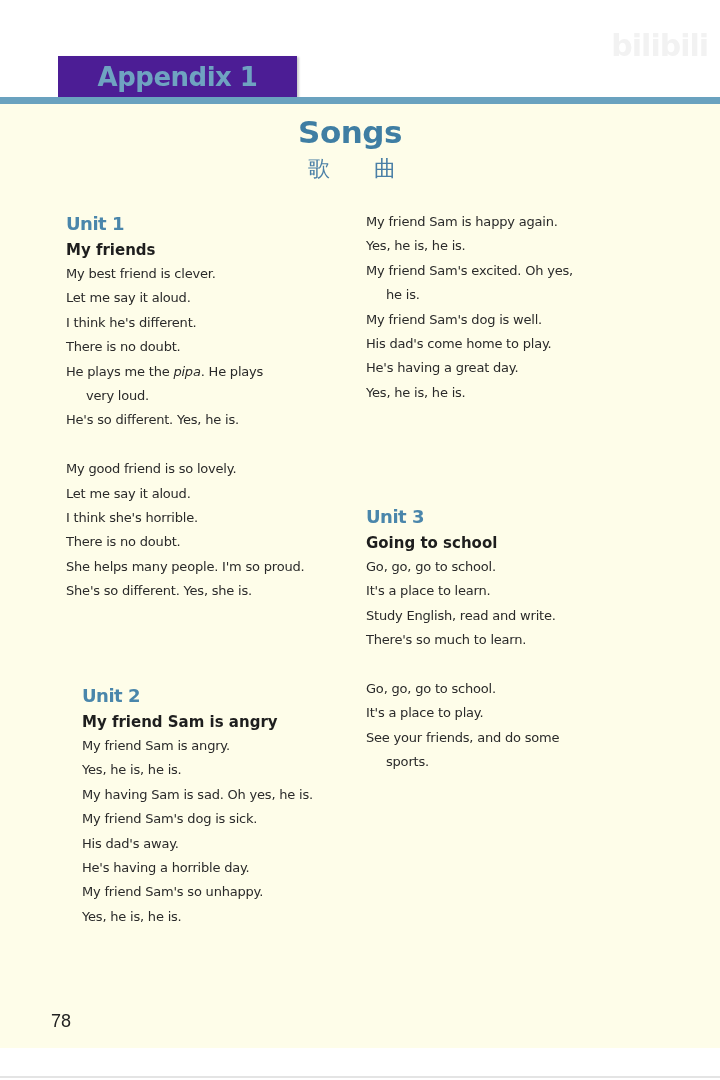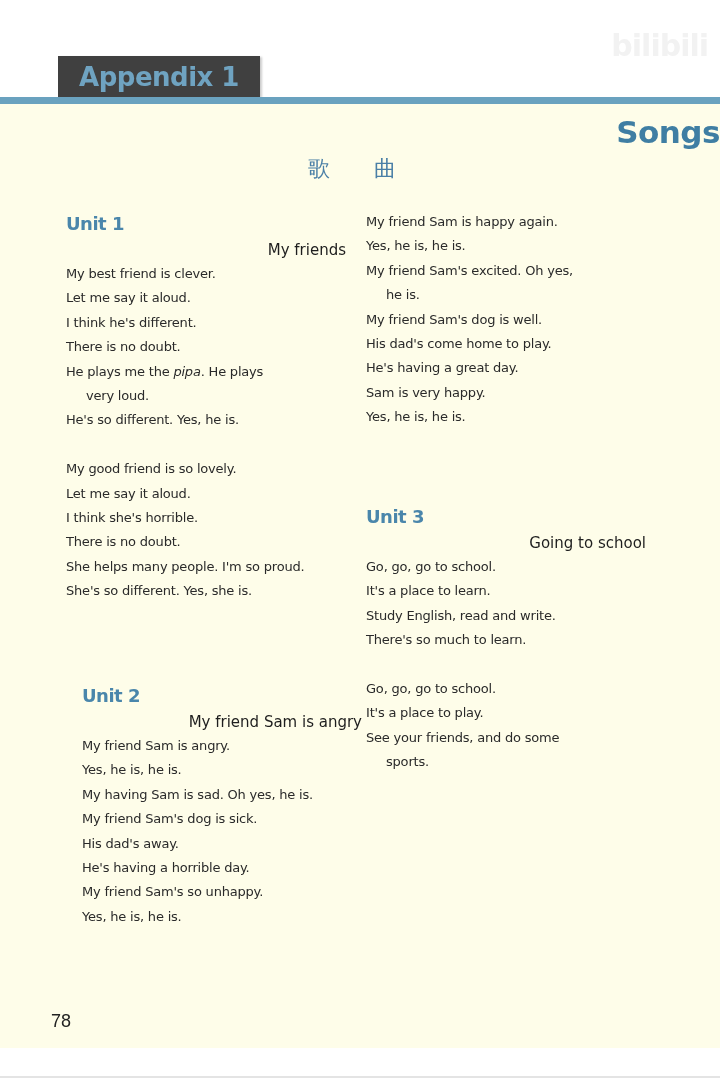--- a/index.html
+++ b/index.html
@@ -14,54 +14,54 @@
   }
   .bottom-line {
     position: absolute; left: 0; top: 1076px; width: 720px; height: 2px; background: #e4e4e4;
   }
   .watermark {
     position: absolute; left: 428px; top: 26px; width: 280px; height: 40px;
     color: #f2f2f2; font-family: "DejaVu Sans", sans-serif; font-weight: bold;
     font-size: 30px; letter-spacing: -1px; text-align: right; line-height: 40px;
   }
   .appendix-tab {
-    position: absolute; left: 58px; top: 56px; width: 202px; height: 41px;
-    background: #404040;
+    position: absolute; left: 58px; top: 56px; width: 239px; height: 41px;
+    background: #4c1d95;
     box-shadow: 2px 1px 2px rgba(0,0,0,0.2);
   }
   .appendix-label {
     position: absolute; left: 0; top: 0; width: 100%; height: 41px;
     text-align: center; line-height: 42px;
     font-family: "DejaVu Sans", sans-serif; font-weight: bold; font-size: 26px;
     color: #6fa3c1; letter-spacing: -0.5px;
   }
   .header-bar {
     position: absolute; left: 0; top: 97px; width: 720px; height: 7px; background: #6aa2bf;
   }
   .title {
-    position: absolute; left: 0; top: 112px; width: 720px; text-align: right;
+    position: absolute; left: 0; top: 112px; width: 720px; text-align: center;
     font-family: "DejaVu Sans", sans-serif; font-weight: bold; font-size: 31px;
     color: #3f7ea3; line-height: 40px; letter-spacing: -0.5px; text-indent: -20px;
   }
   .subtitle {
     position: absolute; left: 0; top: 154px; width: 720px; text-align: center;
     font-family: "DejaVu Serif", serif; font-size: 22px; color: #4a7fa6;
     line-height: 30px; word-spacing: 50px; text-indent: -16px;
   }
   .subtitle span { margin: 0 22px; }
   .col { position: absolute; }
   .col-left { left: 66px; top: 210px; width: 280px; }
   .col-right { left: 366px; top: 210px; width: 280px; }
   .unit-heading {
     font-family: "DejaVu Sans", sans-serif; font-weight: bold; font-size: 18px;
     color: #4a86ab; height: 28px; line-height: 28px; letter-spacing: -0.5px;
   }
   .song-title {
-    font-family: "DejaVu Sans", sans-serif; font-weight: normal; font-size: 15px;
-    color: #1e1e1e; text-align: right; height: 24px; line-height: 24px;
+    font-family: "DejaVu Sans", sans-serif; font-weight: bold; font-size: 15px;
+    color: #1e1e1e; text-align: left; height: 24px; line-height: 24px;
   }
   .line {
     font-family: "DejaVu Sans", sans-serif; font-size: 13px; color: #2a2a2a;
     height: 24.4px; line-height: 24.4px; white-space: nowrap; letter-spacing: -0.2px;
   }
   .line.indent { padding-left: 20px; }
   .gap { height: 24.4px; }
   .page-number {
     position: absolute; left: 51px; top: 1011px;
     font-family: "Liberation Sans", sans-serif; font-size: 18px; color: #222;
@@ -129,21 +129,20 @@
 <div class="col col-right">
   <div>
     <div>
       <div class="line">My friend Sam is happy again.</div>
       <div class="line">Yes, he is, he is.</div>
       <div class="line">My friend Sam's excited. Oh yes,</div>
       <div class="line indent">he is.</div>
       <div class="line">My friend Sam's dog is well.</div>
       <div class="line">His dad's come home to play.</div>
       <div class="line">He's having a great day.</div>
-      <div class="line">Sam is very happy.</div>
       <div class="line">Yes, he is, he is.</div>
     </div>
   </div>
 
   <div style="position:absolute; left:0; top:293px; width:280px;">
     <div class="unit-heading">Unit 3</div>
     <div class="song-title">Going to school</div>
     <div>
       <div class="line">Go, go, go to school.</div>
       <div class="line">It's a place to learn.</div>

